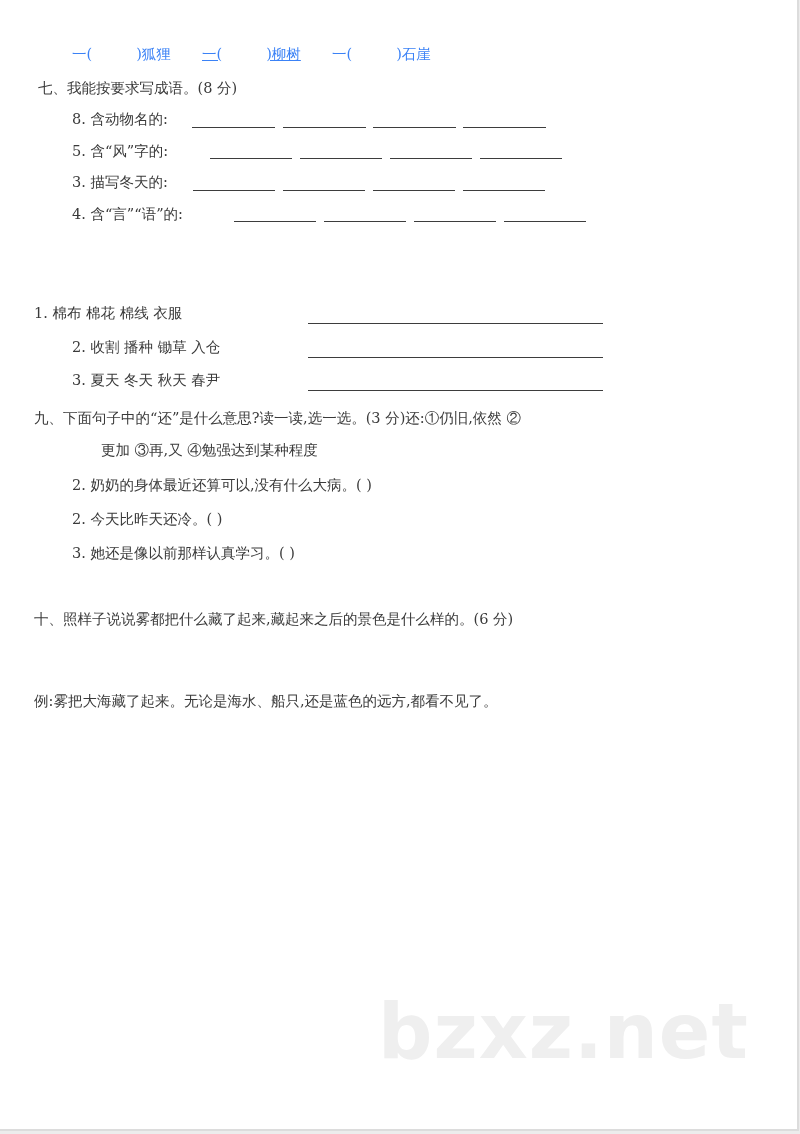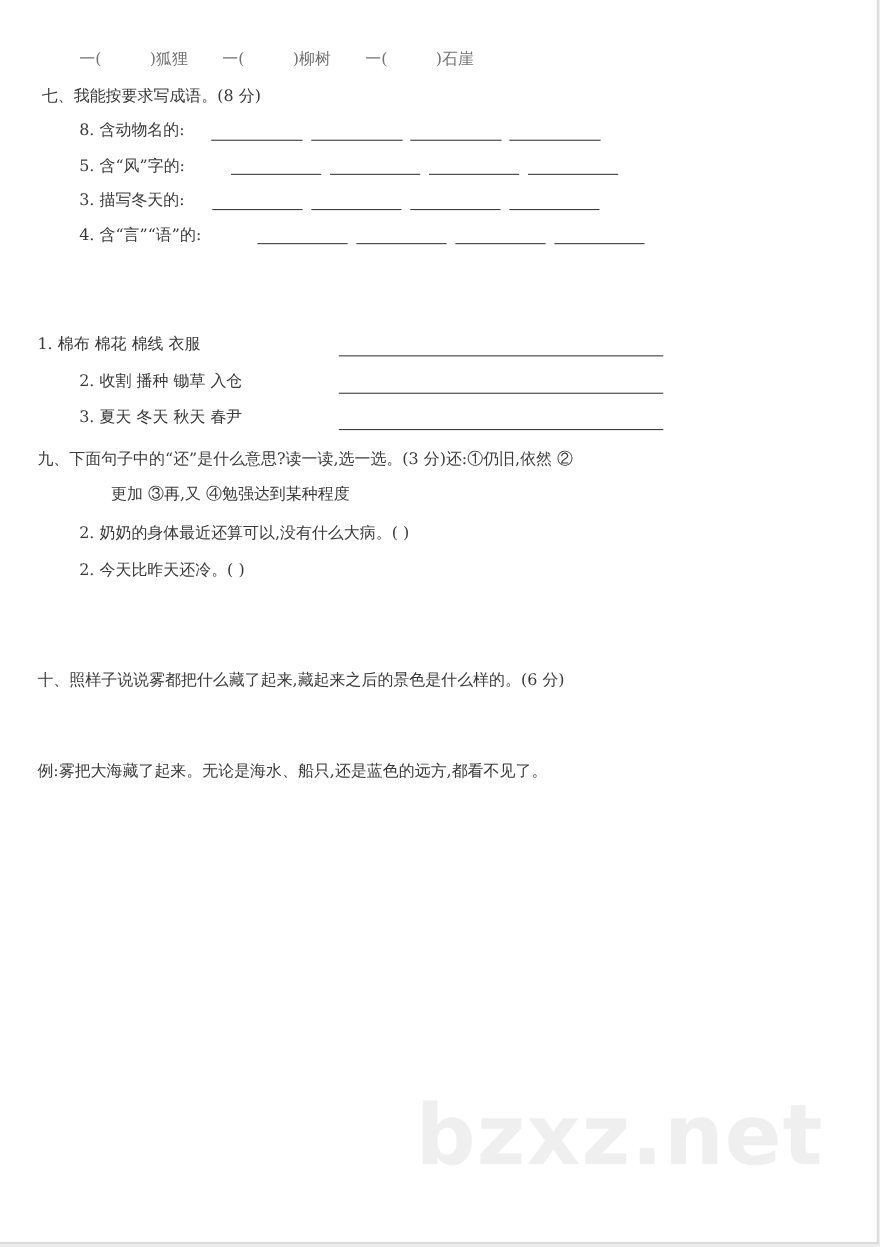--- a/index.html
+++ b/index.html
@@ -16,37 +16,37 @@
     border-bottom: 2px solid #dcdcdc;
   }
   .line {
     position: absolute; font-size: 14.5px; line-height: 20px; white-space: nowrap;
     color: #3a3a3a;
     text-align: right;
   }
   .long-blank {
     position: absolute; border-top: 1.5px solid #3d3d3d; height: 0;
   }
-  .paren-group { position: absolute; font-size: 14.5px; line-height: 20px; color: #737373; white-space: nowrap; }
+  .paren-group { position: absolute; font-size: 14.5px; line-height: 20px; color: #3b82f6; white-space: nowrap; }
   .watermark {
     position: absolute; left: 378px; top: 992px;
     font-family: "DejaVu Sans", "Liberation Sans", sans-serif;
     font-weight: bold; font-size: 76px; letter-spacing: 1px;
     color: #efefef; line-height: 80px;
   }
 </style>
 </head>
 <body>
 
 <div class="page">
 
   <div class="paren-group" style="left:72px; top:44px;">
     <span>一(</span><span style="display:inline-block;width:44px;"></span><span>)狐狸</span>
   </div>
-  <div class="paren-group" style="left:202px; top:44px;">
+  <div class="paren-group" style="left:202px; top:44px;text-decoration:underline;">
     <span>一(</span><span style="display:inline-block;width:44px;"></span><span>)柳树</span>
   </div>
   <div class="paren-group" style="left:332px; top:44px;">
     <span>一(</span><span style="display:inline-block;width:44px;"></span><span>)石崖</span>
   </div>
 
   <div class="line" style="left:38px; top:78px;">七、我能按要求写成语。(8 分)</div>
 
   <div class="line" style="left:72px; top:109px;">
     <span>8. 含动物名的:</span>
@@ -88,18 +88,19 @@
   <div class="long-blank" style="left:308px; top:357px; width:295px;"></div>
 
   <div class="line" style="left:72px; top:370px;">3. 夏天 冬天 秋天 春尹</div>
   <div class="long-blank" style="left:308px; top:390px; width:295px;"></div>
 
   <div class="line" style="left:34px; top:408px;">九、下面句子中的“还”是什么意思?读一读,选一选。(3 分)还:①仍旧,依然 ②</div>
   <div class="line" style="left:76px; top:440px;margin-left:25px;">更加 ③再,又 ④勉强达到某种程度</div>
 
   <div class="line" style="left:72px; top:475px;">2. 奶奶的身体最近还算可以,没有什么大病。(      )</div>
   <div class="line" style="left:72px; top:509px;">2. 今天比昨天还冷。(      )</div>
+  <div class="line" style="left:72px; top:543px;">3. 她还是像以前那样认真学习。(      )</div>
 
   <div class="line" style="left:34px; top:609px;">十、照样子说说雾都把什么藏了起来,藏起来之后的景色是什么样的。(6 分)</div>
   <div class="line" style="left:34px; top:655px;margin-top:36px;">例:雾把大海藏了起来。无论是海水、船只,还是蓝色的远方,都看不见了。</div>
 
   <div class="watermark">bzxz.net</div>
 </div>
 
 </body></html>

